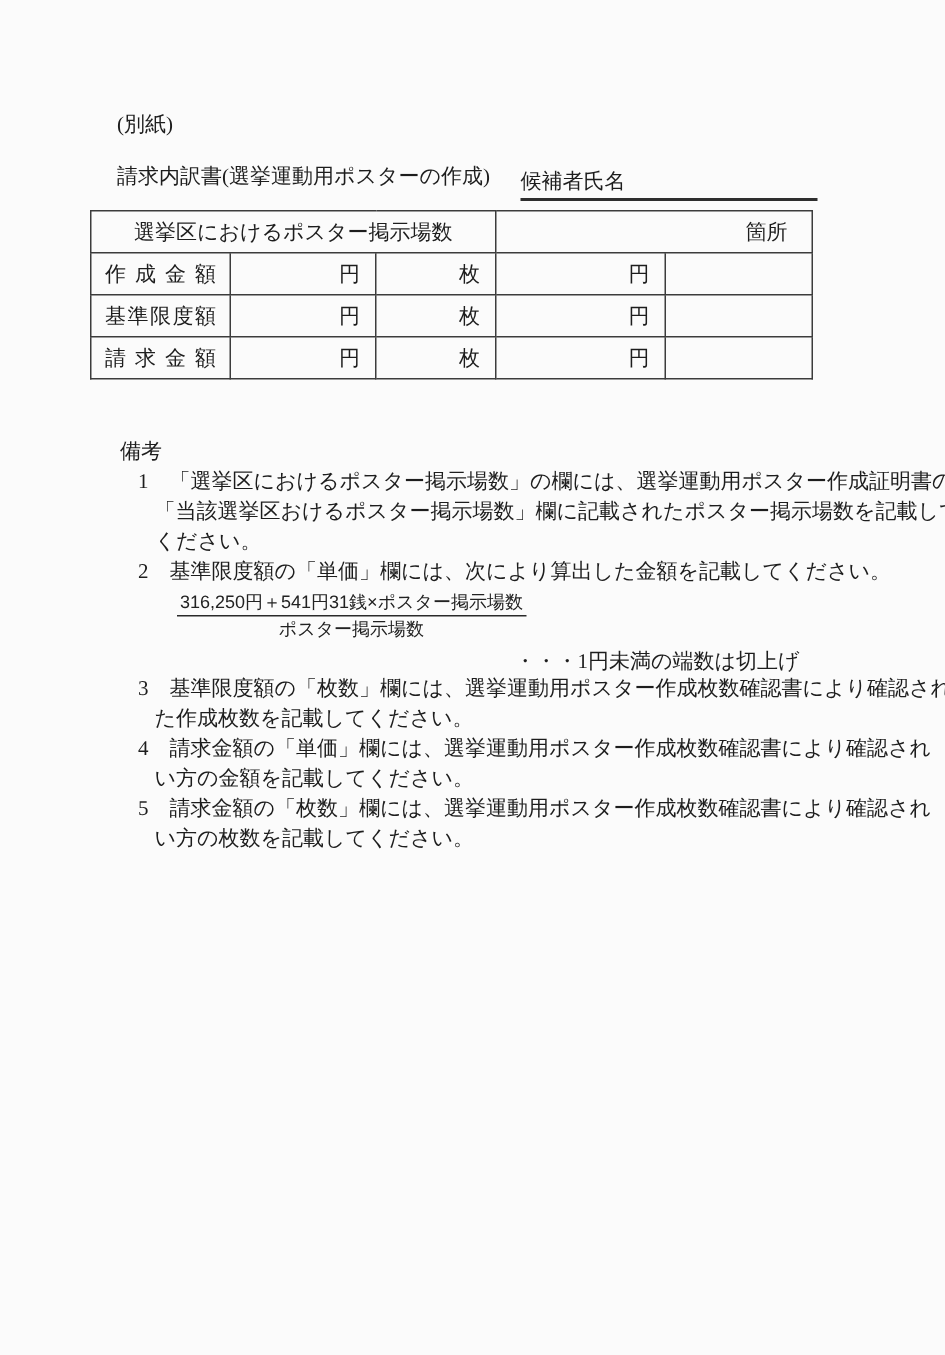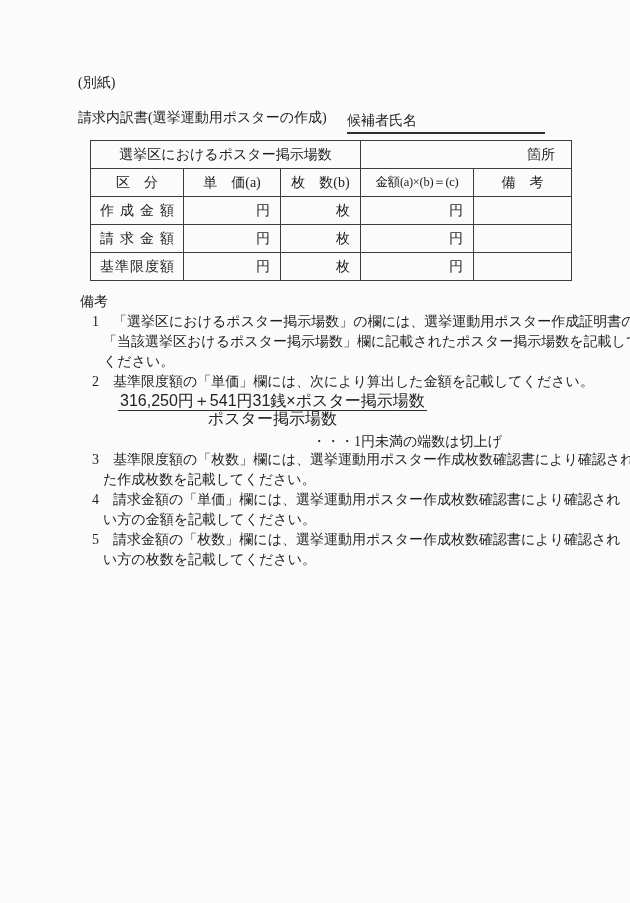--- a/index.html
+++ b/index.html
@@ -13,21 +13,21 @@
     overflow:hidden;
     padding-left:16px;
   }
   .attachment{position:absolute;left:78px;top:74px;white-space:nowrap;}
   .doc-title{position:absolute;left:78px;top:109px;white-space:nowrap;}
   .candidate{
     position:absolute;left:347px;top:112px;width:198px;
     border-bottom:2px solid #2e2e2e;padding-bottom:2px;white-space:nowrap;
   }
   table.billing{
-    position:absolute;left:90px;top:140px;
+    position:absolute;left:60px;top:140px;
     border-collapse:collapse;table-layout:fixed;
   }
   table.billing td{
     border:1px solid #3c3c3c;
     height:27px;
     padding:0;
     white-space:nowrap;
     overflow:hidden;
     vertical-align:middle;
   }
@@ -44,27 +44,27 @@
   .notes-heading{margin-left:2px;}
   .note{position:relative;padding-left:25px;}
   .note-num{position:absolute;left:14px;top:0;}
   .note-line{white-space:nowrap;}
   .note-line.first{text-indent:10px;text-align:center;}
   .formula{
     display:inline-block;
     margin:1px 0 0 40px;
     text-align:center;
     font-family:"Liberation Sans","DejaVu Sans",sans-serif;
-    font-size:16px;
+    font-size:12px;
     line-height:16px;
     color:#222;
   }
   .formula-num{border-bottom:1.5px solid #2a2a2a;padding:0 2px 1px 2px;white-space:nowrap;}
   .formula-den{white-space:nowrap;}
-  .formula-note{margin-left:234px;margin-top:4px;white-space:nowrap;line-height:16px;}
+  .formula-note{margin-left:234px;margin-top:4px;white-space:nowrap;line-height:16px;text-align:center;}
 </style>
 </head>
 <body>
 
 <div class="page">
 
   <div class="attachment">(別紙)</div>
 
   <div class="doc-title">請求内訳書(選挙運動用ポスターの作成)</div>
 
@@ -79,42 +79,35 @@
         <col style="width:80px">
         <col style="width:113px">
         <col style="width:98px">
     </colgroup>
     <tbody>
       <tr>
         <td colspan="3" class="c-center">選挙区におけるポスター掲示場数</td>
         <td colspan="2" class="c-right">箇所</td>
       </tr>
       <tr>
-        <td class="c-center">区　分</td>
-        <td class="c-center">単　価(a)</td>
-        <td class="c-center">枚　数(b)</td>
-        <td class="amount-head">金額(a)×(b)＝(c)</td>
-        <td class="c-center">備　考</td>
-      </tr>
-      <tr>
         <td class="rowlabel">作成金額</td>
         <td class="unit">円</td>
         <td class="unit">枚</td>
         <td class="unit">円</td>
         <td></td>
       </tr>
       <tr>
-        <td class="rowlabel">請求金額</td>
+        <td class="rowlabel">基準限度額</td>
         <td class="unit">円</td>
         <td class="unit">枚</td>
         <td class="unit">円</td>
         <td></td>
       </tr>
       <tr>
-        <td class="rowlabel">基準限度額</td>
+        <td class="rowlabel">請求金額</td>
         <td class="unit">円</td>
         <td class="unit">枚</td>
         <td class="unit">円</td>
         <td></td>
       </tr>
     </tbody>
   </table>
 
   <div class="notes">
     <div class="notes-heading">備考</div>

